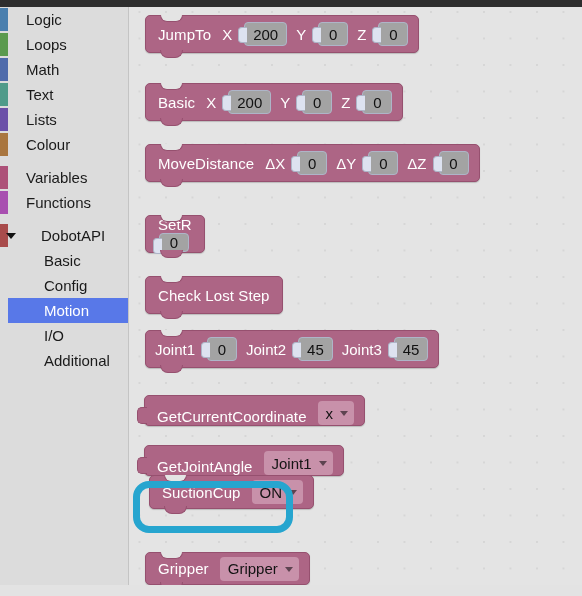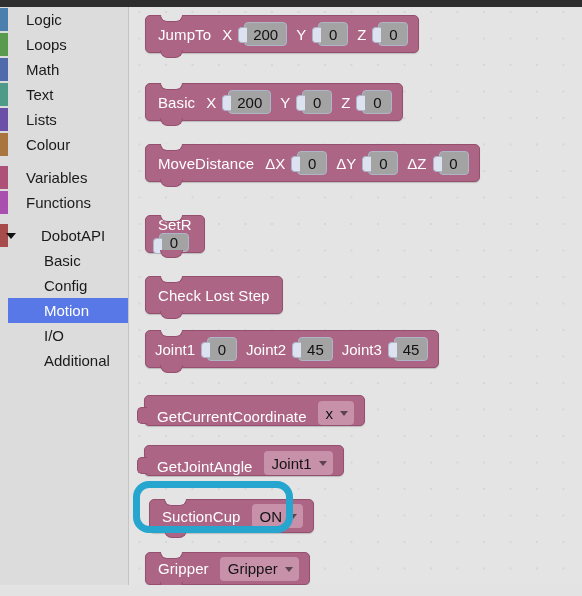--- a/index.html
+++ b/index.html
@@ -400,21 +400,21 @@
     </div>
 
     <div class="block value" style="left:15px; top:438px; height:31px;">
       <span class="blk-label">GetJointAngle</span>
       <span class="field-drop">
         <span>Joint1</span>
         <span class="drop-arrow"></span>
       </span>
     </div>
 
-    <div class="block stmt" style="left:20px; top:492px; height:34px;">
+    <div class="block stmt" style="left:20px; top:468px; height:34px;">
       <span class="blk-label">SuctionCup</span>
       <span class="field-drop">
         <span>ON</span>
         <span class="drop-arrow"></span>
       </span>
     </div>
 
     <div class="block stmt" style="left:16px; top:545px; height:33px;">
       <span class="blk-label">Gripper</span>
       <span class="field-drop">

